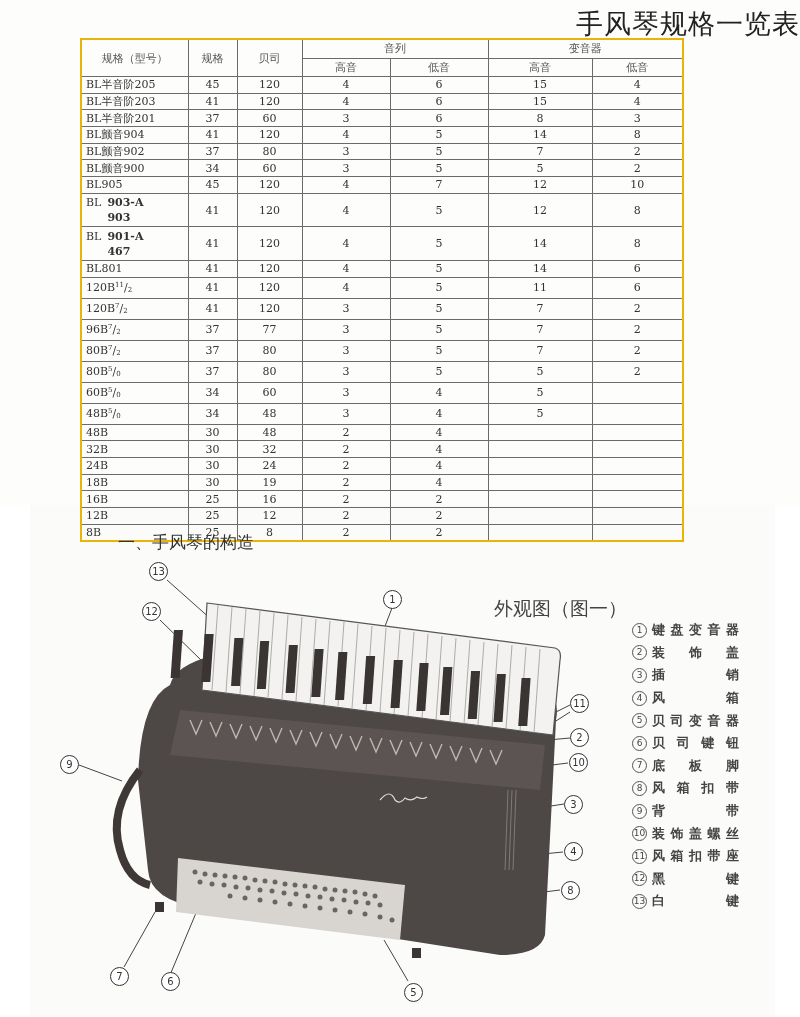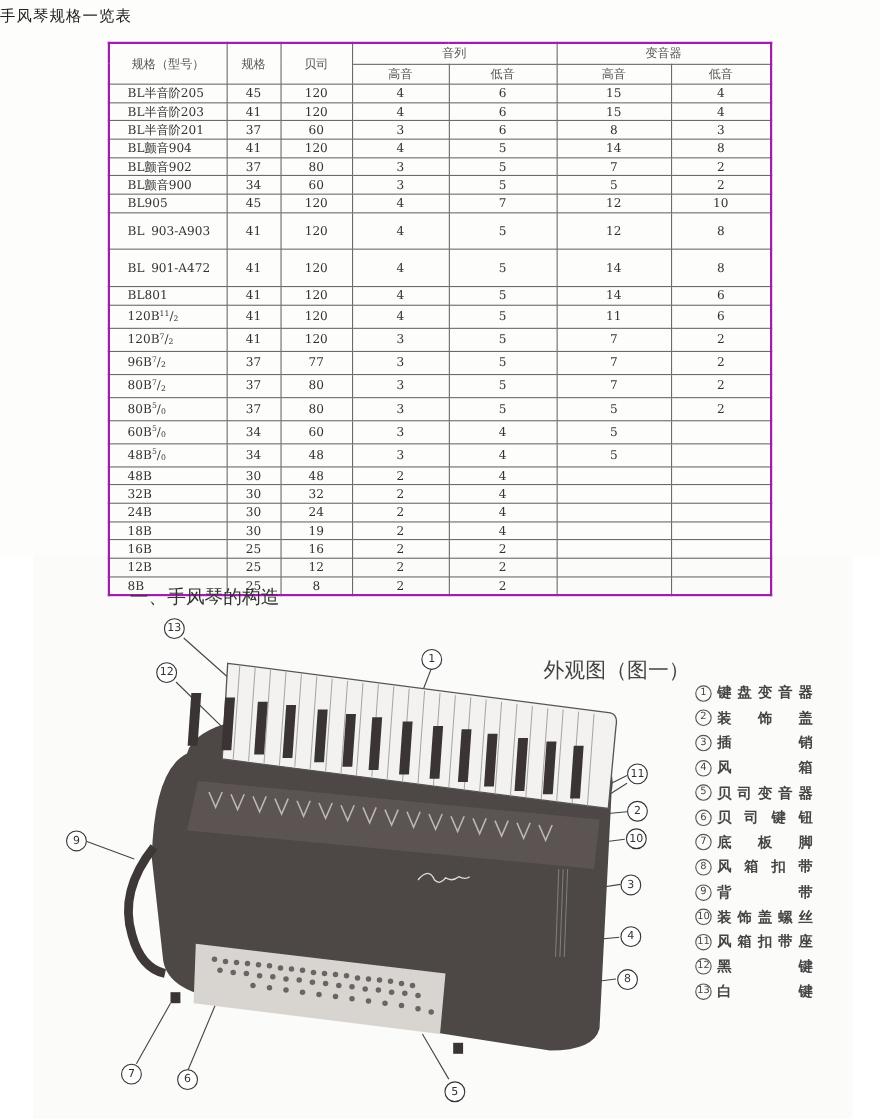--- a/index.html
+++ b/index.html
@@ -6,44 +6,44 @@
   body {
     width:800px; height:1017px; position:relative; overflow:hidden;
     background:#ffffff;
     font-family:"DejaVu Serif", serif;
     color:#2a2a2a;
   }
   .top-bg { position:absolute; left:0; top:0; width:800px; height:505px; background:#fdfdfc; }
   .bottom-bg { position:absolute; left:30px; top:505px; width:745px; height:512px; background:#fbfbfa; }
 
   .title {
-    position:absolute; left:0; top:6px; width:800px; text-align:left;
-    font-family:"DejaVu Sans", sans-serif; font-size:14px; color:#222; letter-spacing:1px;
+    position:absolute; left:0; top:6px; width:800px; text-align:right;
+    font-family:"DejaVu Sans", sans-serif; font-size:27px; color:#222; letter-spacing:1px;
   }
 
   table.spec {
-    position:absolute; left:98px; top:38px;
+    position:absolute; left:80px; top:38px;
     border-collapse:collapse;
     font-size:11px; color:#333;
-    border:2px solid #a21caf;
+    border:2px solid #eab308;
   }
   table.spec td, table.spec th {
     border:1px solid #6b6b6b;
     padding:0; text-align:center; font-weight:normal;
     line-height:15px; height:15.7px;
   }
   table.spec th { color:#555; font-size:11px; }
   table.spec th.hdr-main { height:36px; }
   table.spec th.hdr-sub { height:17px; }
   table.spec th.hdr-group { height:17px; }
-  table.spec td.model { text-align:left; padding-left:16px; white-space:nowrap; }
+  table.spec td.model { text-align:left; padding-left:4px; white-space:nowrap; }
   table.spec tr.tall td { height:32.5px; }
   .model-multi { display:flex; align-items:flex-start; }
   .model-multi .pre { margin-right:6px; }
-  .model-multi .stack { display:flex; flex-direction:row; line-height:15px; }
+  .model-multi .stack { display:flex; flex-direction:column; line-height:15px;font-weight:bold; }
   sup.fr { font-size:7px; vertical-align:4px; }
   sub.fr { font-size:7px; vertical-align:-1px; }
 
   .section-title {
     position:absolute; left:118px; top:531px;
     font-family:"DejaVu Sans", sans-serif; font-size:17px; color:#333;
   }
   .fig-caption {
     position:absolute; left:494px; top:596px;
     font-family:"DejaVu Sans", sans-serif; font-size:19px; color:#444;
@@ -180,21 +180,21 @@
         <td>5</td>
         <td>12</td>
         <td>8</td>
     </tr>
     <tr class="tall">
       <td class="model">
           <div class="model-multi">
             <span class="pre">BL</span>
             <span class="stack">
               <span>901-A</span>
-              <span>472</span>
+              <span>467</span>
             </span>
           </div>
         </td>
       <td>41</td>
         <td>120</td>
         <td>4</td>
         <td>5</td>
         <td>14</td>
         <td>8</td>
     </tr>

